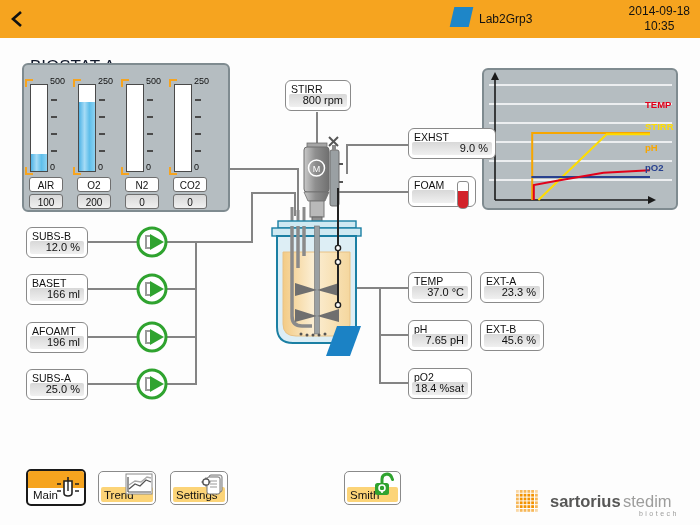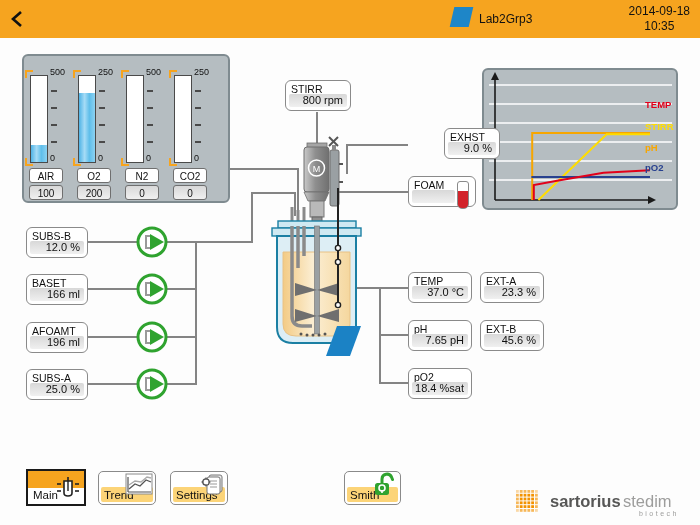--- a/index.html
+++ b/index.html
@@ -7,21 +7,21 @@
        font-family:"Liberation Sans",sans-serif;color:#111;}
   
   .topbar{position:absolute;left:0;top:0;width:700px;height:38px;}
   .topbar-title{position:absolute;left:30px;top:9px;font-size:17px;color:#0f172a;margin-top:48px;}
   .back{position:absolute;left:10px;top:10px;}
   .user-icon{position:absolute;left:452px;top:7px;width:19px;height:20px;transform:skewX(-13deg);}
   .user-name{position:absolute;left:479px;top:12px;font-size:12px;}
   .datetime{position:absolute;right:10px;top:4px;text-align:center;font-size:12px;line-height:15px;}
   
   .panel{position:absolute;border:2px solid #7f8b90;border-radius:6px;background:#b5bdc1;box-sizing:border-box;}
-  #gas-panel{left:22px;top:54px;width:208px;height:149px;padding-left:28px;}
+  #gas-panel{left:22px;top:63px;width:208px;height:149px;padding-left:28px;}
   #trend-panel{left:482px;top:68px;width:196px;height:142px;}
   
   .gauge-col{position:absolute;top:0;width:48px;height:149px;}
   .gauge-bar{position:absolute;left:6px;top:19px;width:16px;height:86px;background:#fff;border:1px solid #4a4a4a;}
   .gauge-fill{position:absolute;left:0;right:0;bottom:0;background:linear-gradient(90deg,#4fb3e6 0%,#a6dcf6 35%,#5fbeea 65%,#8cd2f2 100%);}
   .gauge-max,.gauge-zero{position:absolute;left:26px;font-size:9px;color:#111;}
   .gauge-max{top:11px;}
   .gauge-zero{top:97px;}
   .gauge-tick{position:absolute;left:27px;width:6px;height:2px;background:#4a4a4a;}
   .corner{position:absolute;width:6px;height:6px;}
@@ -38,21 +38,21 @@
       border-radius:2px;font-size:11px;text-align:right;padding-right:4px;line-height:13px;box-sizing:border-box;}
   .cl{position:absolute;background:#848484;}
   .pump{position:absolute;width:32px;height:32px;}
   .foam-tube{position:absolute;right:6px;top:4px;width:10px;height:26px;border:1.2px solid #8a8a8a;
       border-radius:3px 3px 5px 5px;background:linear-gradient(#fff 0 35%,#d2232a 35% 100%);z-index:3;}
   
   .nav-btn{position:absolute;background:#fff;border:1.5px solid #8a8a8a;border-radius:5px;box-sizing:border-box;overflow:hidden;}
   .nav-btn .strip{position:absolute;left:2px;right:2px;bottom:2px;height:15px;background:#fcd478;border-radius:2px;}
   .nav-btn .lbl{position:absolute;left:5px;bottom:3px;font-size:11.5px;z-index:2;}
   .nav-btn .icon{position:absolute;z-index:3;}
-  #btn-main{border:2px solid #1a1a1a;border-radius:0;}
+  #btn-main{border:2px solid #1a1a1a;border-radius:5px;}
   #btn-main .hdr{position:absolute;left:0;right:0;top:0;height:17px;background:#f6a41f;}
   
   #logo{position:absolute;left:516px;top:484px;}
   svg text{font-family:"Liberation Sans",sans-serif;}
 </style>
 </head>
 <body>
 
 <div id="app">
 
@@ -175,21 +175,21 @@
       <div class="cl" style="left: 379px; top: 287px; width: 2px; height: 97px;"></div>
       <div class="cl" style="left: 379px; top: 334px; width: 29px; height: 2px;"></div>
       <div class="cl" style="left: 379px; top: 382px; width: 31px; height: 2px;"></div>
     </div>
 
   <div class="pv-box" style="left:285px;top:80px;width:66px;height:31px;">
     <div class="pv-label">STIRR</div>
     <div class="pv-value">800 rpm</div>
   </div>
 
-  <div class="pv-box" style="left:408px;top:128px;width:56px;height:31px;margin-left:36px;">
+  <div class="pv-box" style="left:408px;top:128px;width:88px;height:31px;">
     <div class="pv-label">EXHST</div>
     <div class="pv-value">9.0 %</div>
   </div>
 
   <div class="pv-box" style="left:408px;top:176px;width:68px;height:31px;">
     <div class="pv-label">FOAM</div>
     <div class="foam-tube"></div>
     <div class="pv-value" style="right:20px;"></div>
   </div>
 

